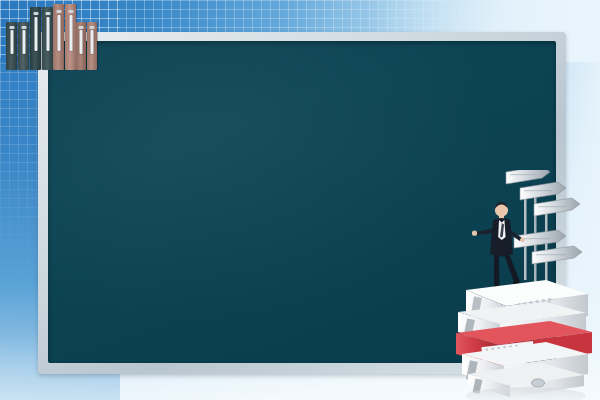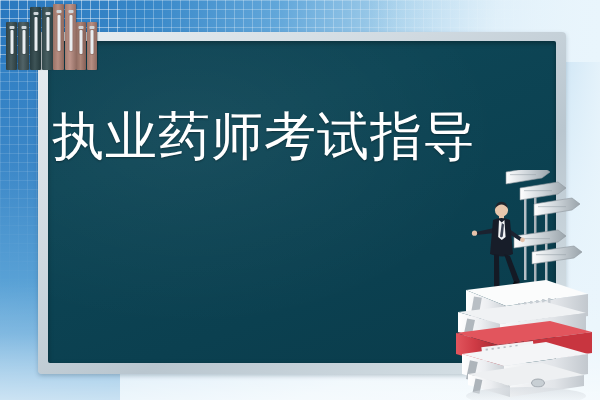--- a/index.html
+++ b/index.html
@@ -176,21 +176,20 @@
   <div class="bg-grid-left"></div>
   <div class="bg-right-glow"></div>
   <div class="bg-bottom-sheen"></div>
 
   <div class="board-frame">
     <div class="board-inner">
       <div class="board-sheen"></div>
     </div>
   </div>
 
-  <div class="board-title noselect">执业药师考试指导</div>
 
   <div class="binder-row">
     <div class="binder" style="left:0px;  width:11px; height:48px; background:linear-gradient(to right,#2f4245,#475b5e 45%,#2b3d40);">
       <div class="spine-label" style="top:8px; height:24px;"></div>
       <div class="ring" style="top:4px;"></div>
     </div>
     <div class="binder" style="left:12px; width:11px; height:48px; background:linear-gradient(to right,#39494c,#516367 45%,#334447);">
       <div class="spine-label" style="top:8px; height:24px;"></div>
       <div class="ring" style="top:4px;"></div>
     </div>

